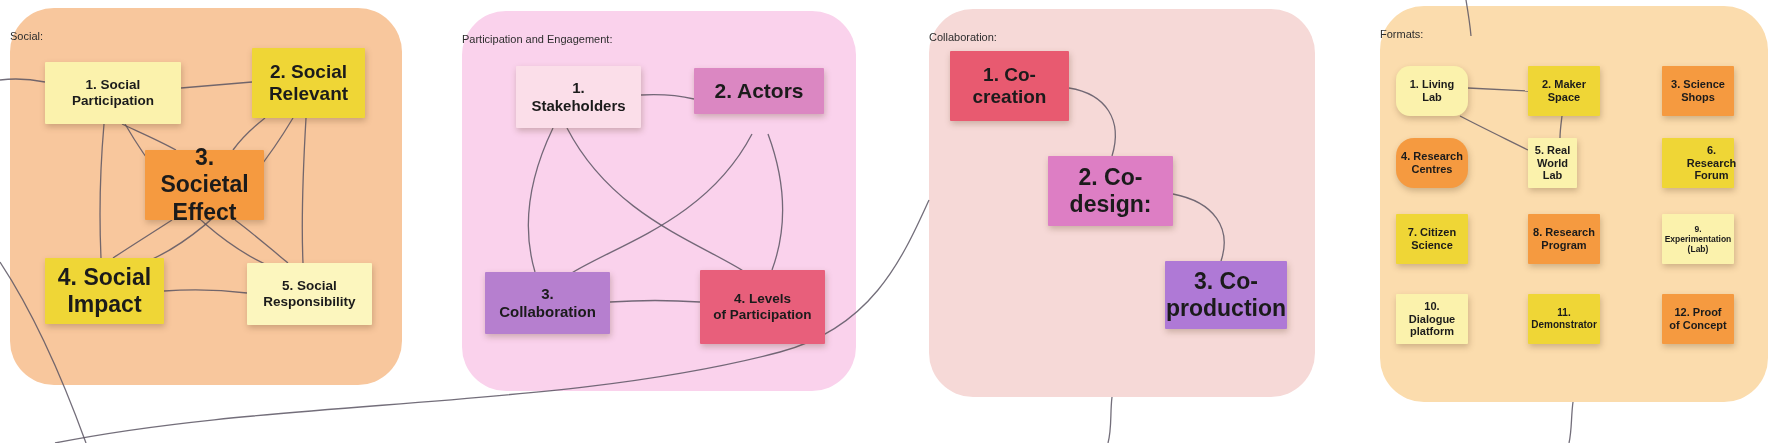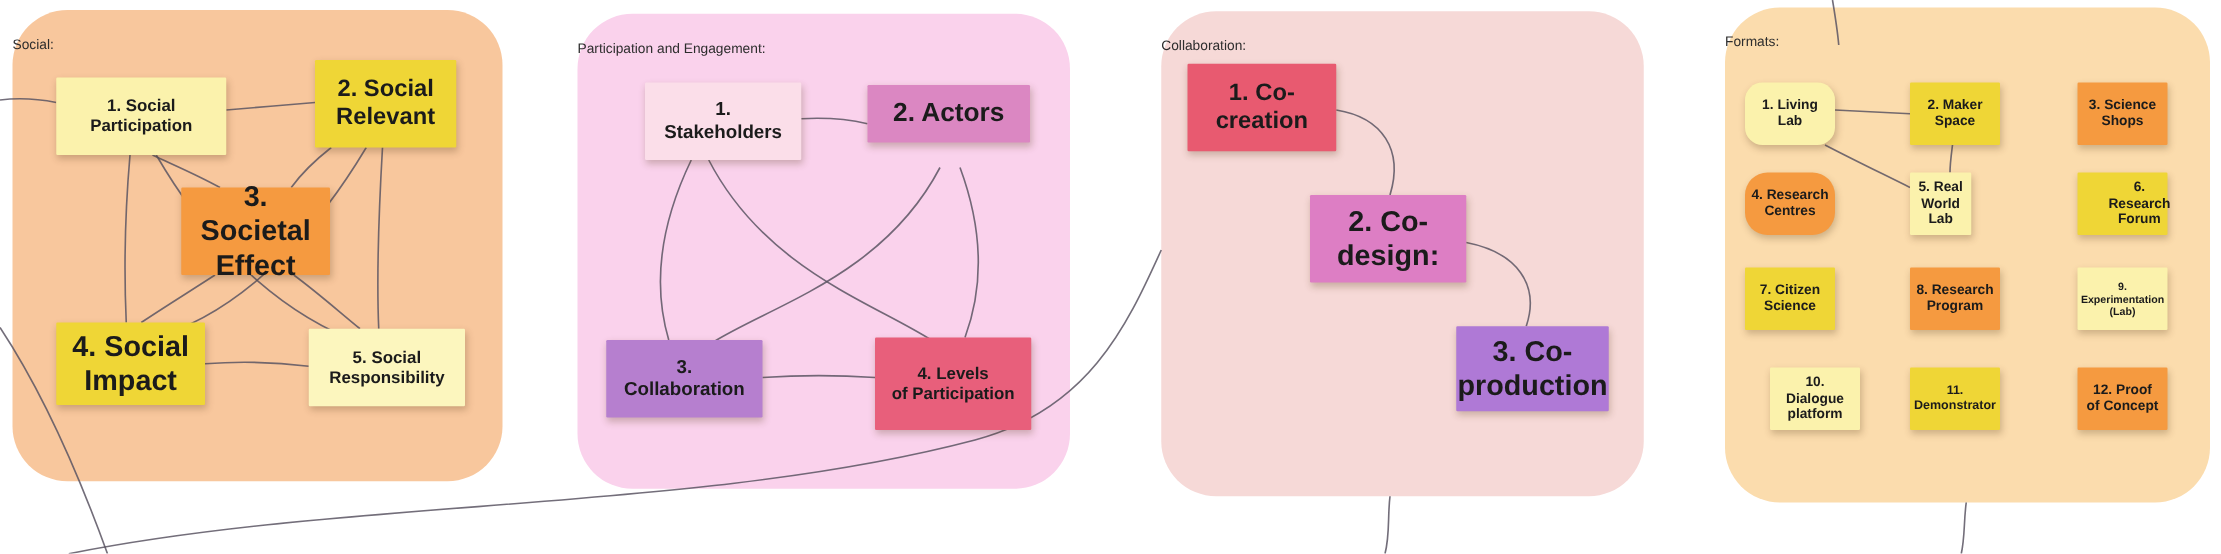--- a/index.html
+++ b/index.html
@@ -80,21 +80,21 @@
 World Lab</div>
     <div class="note fs11" style="left: 282px; top: 132px; width: 72px; height: 50px; background-color: rgb(239, 214, 54); padding-left: 31px;">6. Research
 Forum</div>
     <div class="note fs11" style="left: 16px; top: 208px; width: 72px; height: 50px; background-color: rgb(239, 214, 54);">7. Citizen
 Science</div>
     <div class="note fs11" style="left: 148px; top: 208px; width: 72px; height: 50px; background-color: rgb(245, 154, 64);">8. Research
 Program</div>
     <div class="note fs9" style="left: 282px; top: 208px; width: 72px; height: 50px; background-color: rgb(251, 242, 172);">9.
 Experimentation
 (Lab)</div>
-    <div class="note fs11" style="left: 16px; top: 288px; width: 72px; height: 50px; background-color: rgb(251, 242, 172); margin-left: 20px;">10. Dialogue
+    <div class="note fs11" style="left: 16px; top: 288px; width: 72px; height: 50px; background-color: rgb(251, 242, 172);">10. Dialogue
 platform</div>
     <div class="note fs10" style="left: 148px; top: 288px; width: 72px; height: 50px; background-color: rgb(239, 214, 54);">11.
 Demonstrator</div>
     <div class="note fs11" style="left: 282px; top: 288px; width: 72px; height: 50px; background-color: rgb(245, 154, 64);">12. Proof
 of Concept</div>
   </div>
 
   <svg class="connectors" width="1777" height="443" viewBox="0 0 1777 443">
 
     <path d="M 181 88 C 205 86 228 84 252 82"></path>

